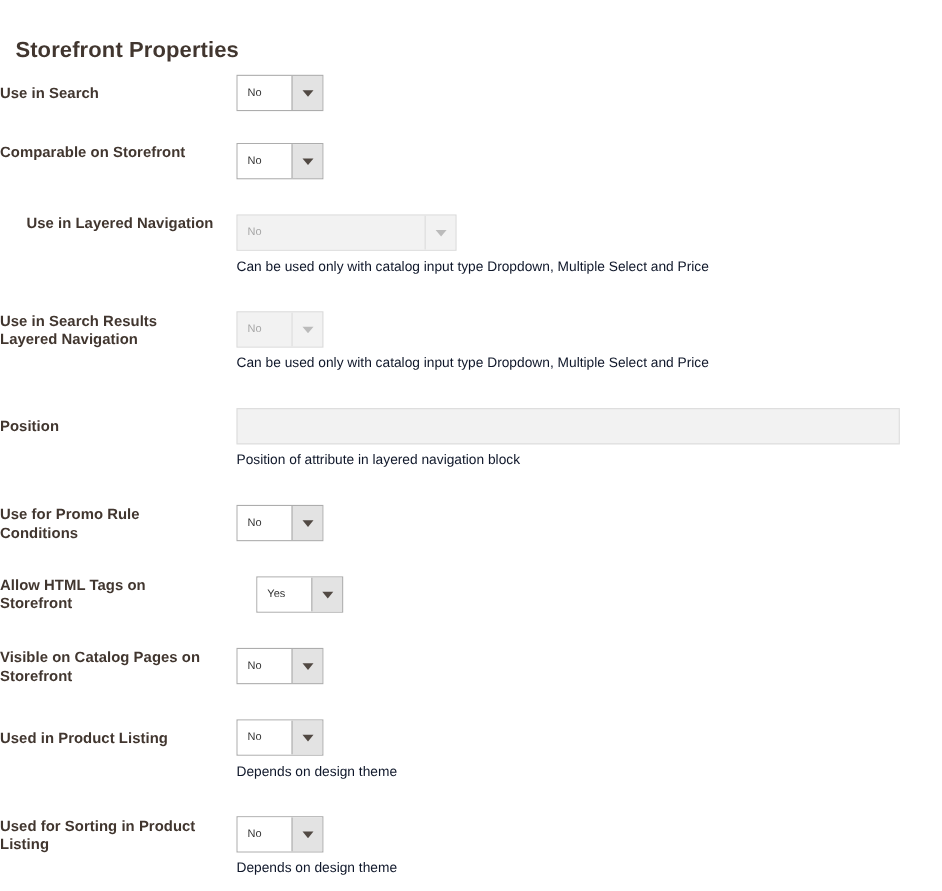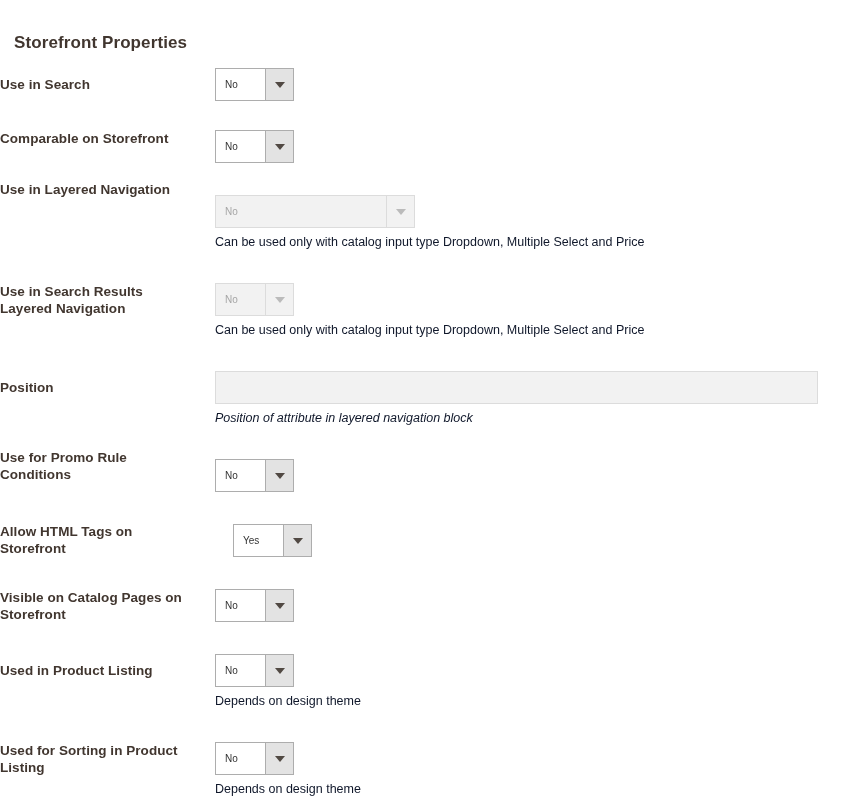--- a/index.html
+++ b/index.html
@@ -14,21 +14,21 @@
     font-family: "Liberation Sans", sans-serif;
     color: #333333;
     overflow: hidden;
     position: relative;
   }
 
   .section-title {
     position: absolute;
     left: 14px;
     top: 18px;
-    font-size: 17px;
+    font-size: 20px;
     font-weight: bold;
     color: #41362f;
     letter-spacing: 0.1px;
     line-height: 22px;
   }
 
   .form {
     position: absolute;
     left: 0;
     top: 60px;
@@ -168,21 +168,21 @@
       <div class="field-control" style="top: 70px;">
         <div class="sel w-small">
           <span class="sel-value">No</span>
           <span class="sel-arrow">
             <span class="tri"></span>
           </span>
         </div>
       </div>
     </div>
     <div class="field-row">
-      <div class="field-label" style="top: 121px;">Use in Layered Navigation</div>
+      <div class="field-label" style="top: 134px; margin-left: 24px;">Use in Layered Navigation</div>
       <div class="field-control" style="top: 135px;">
         <div class="sel w-large is-disabled">
           <span class="sel-value">No</span>
           <span class="sel-arrow">
             <span class="tri"></span>
           </span>
         </div>
       </div>
       <div class="field-note" style="top: 174px;">Can be used only with catalog input type Dropdown, Multiple Select and Price</div>
     </div>
@@ -196,24 +196,24 @@
           </span>
         </div>
       </div>
       <div class="field-note" style="top: 262px;">Can be used only with catalog input type Dropdown, Multiple Select and Price</div>
     </div>
     <div class="field-row">
       <div class="field-label" style="top: 319px;">Position</div>
       <div class="field-control" style="top: 311px;">
         <input type="text" class="txt" disabled="" placeholder="" value="" style="">
       </div>
-      <div class="field-note" style="top: 350px; font-style: italic;">Position of attribute in layered navigation block</div>
-    </div>
-    <div class="field-row">
-      <div class="field-label" style="top: 389px;">Use for Promo Rule Conditions</div>
+      <div class="field-note" style="top: 350px;">Position of attribute in layered navigation block</div>
+    </div>
+    <div class="field-row">
+      <div class="field-label" style="top: 399px;">Use for Promo Rule Conditions</div>
       <div class="field-control" style="top: 399px;">
         <div class="sel w-small">
           <span class="sel-value">No</span>
           <span class="sel-arrow">
             <span class="tri"></span>
           </span>
         </div>
       </div>
     </div>
     <div class="field-row">

